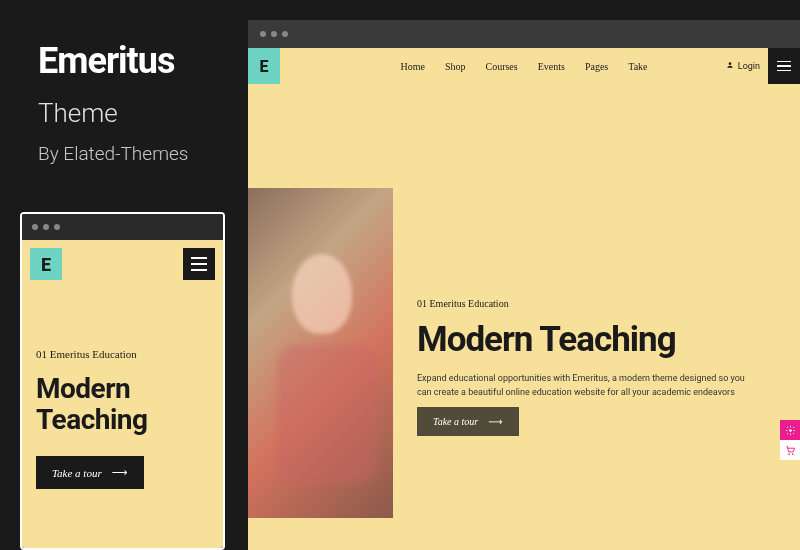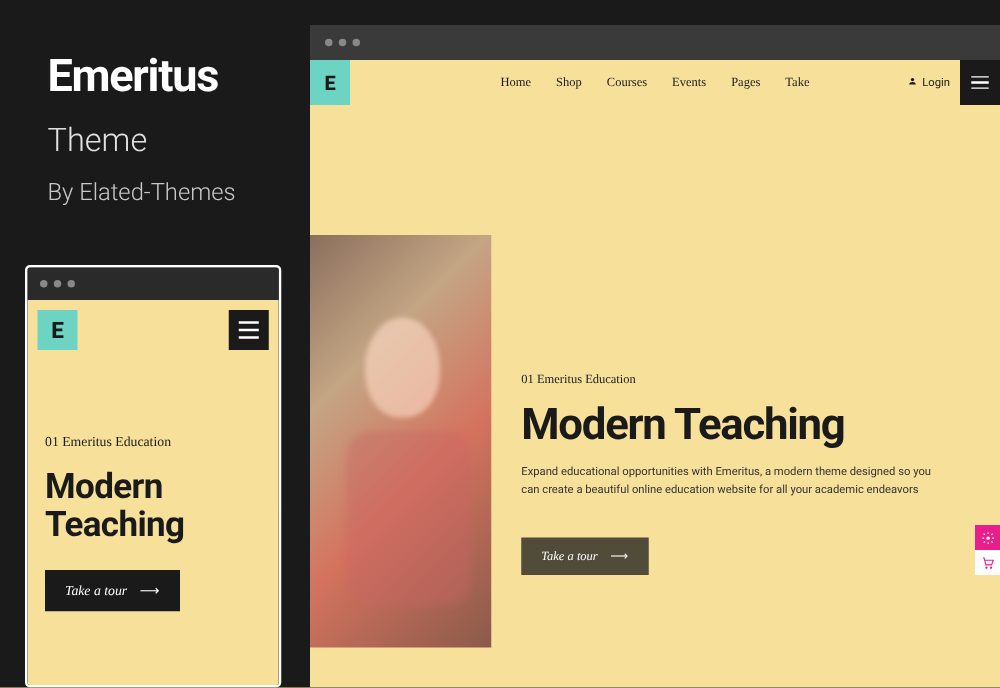--- a/index.html
+++ b/index.html
@@ -32,21 +32,21 @@
 .login{position:absolute;right:40px;display:flex;align-items:flex-end;gap:4px;font-size:9px;color:#1a1a1a}
 .desk-burger{position:absolute;right:0;top:0;width:32px;height:36px;background:#1a1a1a;display:flex;flex-direction:column;align-items:center;justify-content:center;gap:3px}
 .desk-burger span{width:14px;height:1.5px;background:#fff}
 .desktop-hero{position:absolute;left:0;top:140px;width:100%;display:flex}
 .hero-img{width:145px;height:330px;background:linear-gradient(135deg,#8b6f5c 0%,#c4a584 30%,#d4735e 60%,#8b5a4a 100%);position:relative;overflow:hidden}
 .hero-img::before{content:"";position:absolute;top:20%;left:30%;width:60px;height:80px;background:rgba(255,220,200,0.6);border-radius:50% 50% 45% 45%;filter:blur(2px)}
 .hero-img::after{content:"";position:absolute;bottom:10%;left:20%;width:100px;height:140px;background:rgba(200,100,100,0.4);border-radius:20px;filter:blur(3px)}
 .hero-text{padding:110px 20px 0 24px;flex:1}
 .hero-text .eyebrow{font-size:10px;margin-bottom:10px}
 .hero-text h2{font-size:35px;font-weight:700;color:#1a1a1a;letter-spacing:-1px;margin-bottom:12px}
-.hero-text p{font-size:9px;line-height:1.5;color:#333;margin-bottom:31px;max-width:340px}
+.hero-text p{font-size:9px;line-height:1.5;color:#333;margin-bottom:8px;max-width:340px}
 .hero-text .cta{background:rgba(26,26,26,0.75);font-size:10px;padding:9px 16px}
 .float-btns{position:absolute;right:0;top:420px;display:flex;flex-direction:column}
 .fbtn{width:20px;height:20px;display:flex;align-items:center;justify-content:center;font-size:11px}
 .fbtn.pink{background:#e91e8c;color:#fff}
 .fbtn.white{background:#fff;color:#e91e8c}
 </style>
 </head>
 <body>
 
 <div class="sidebar">

